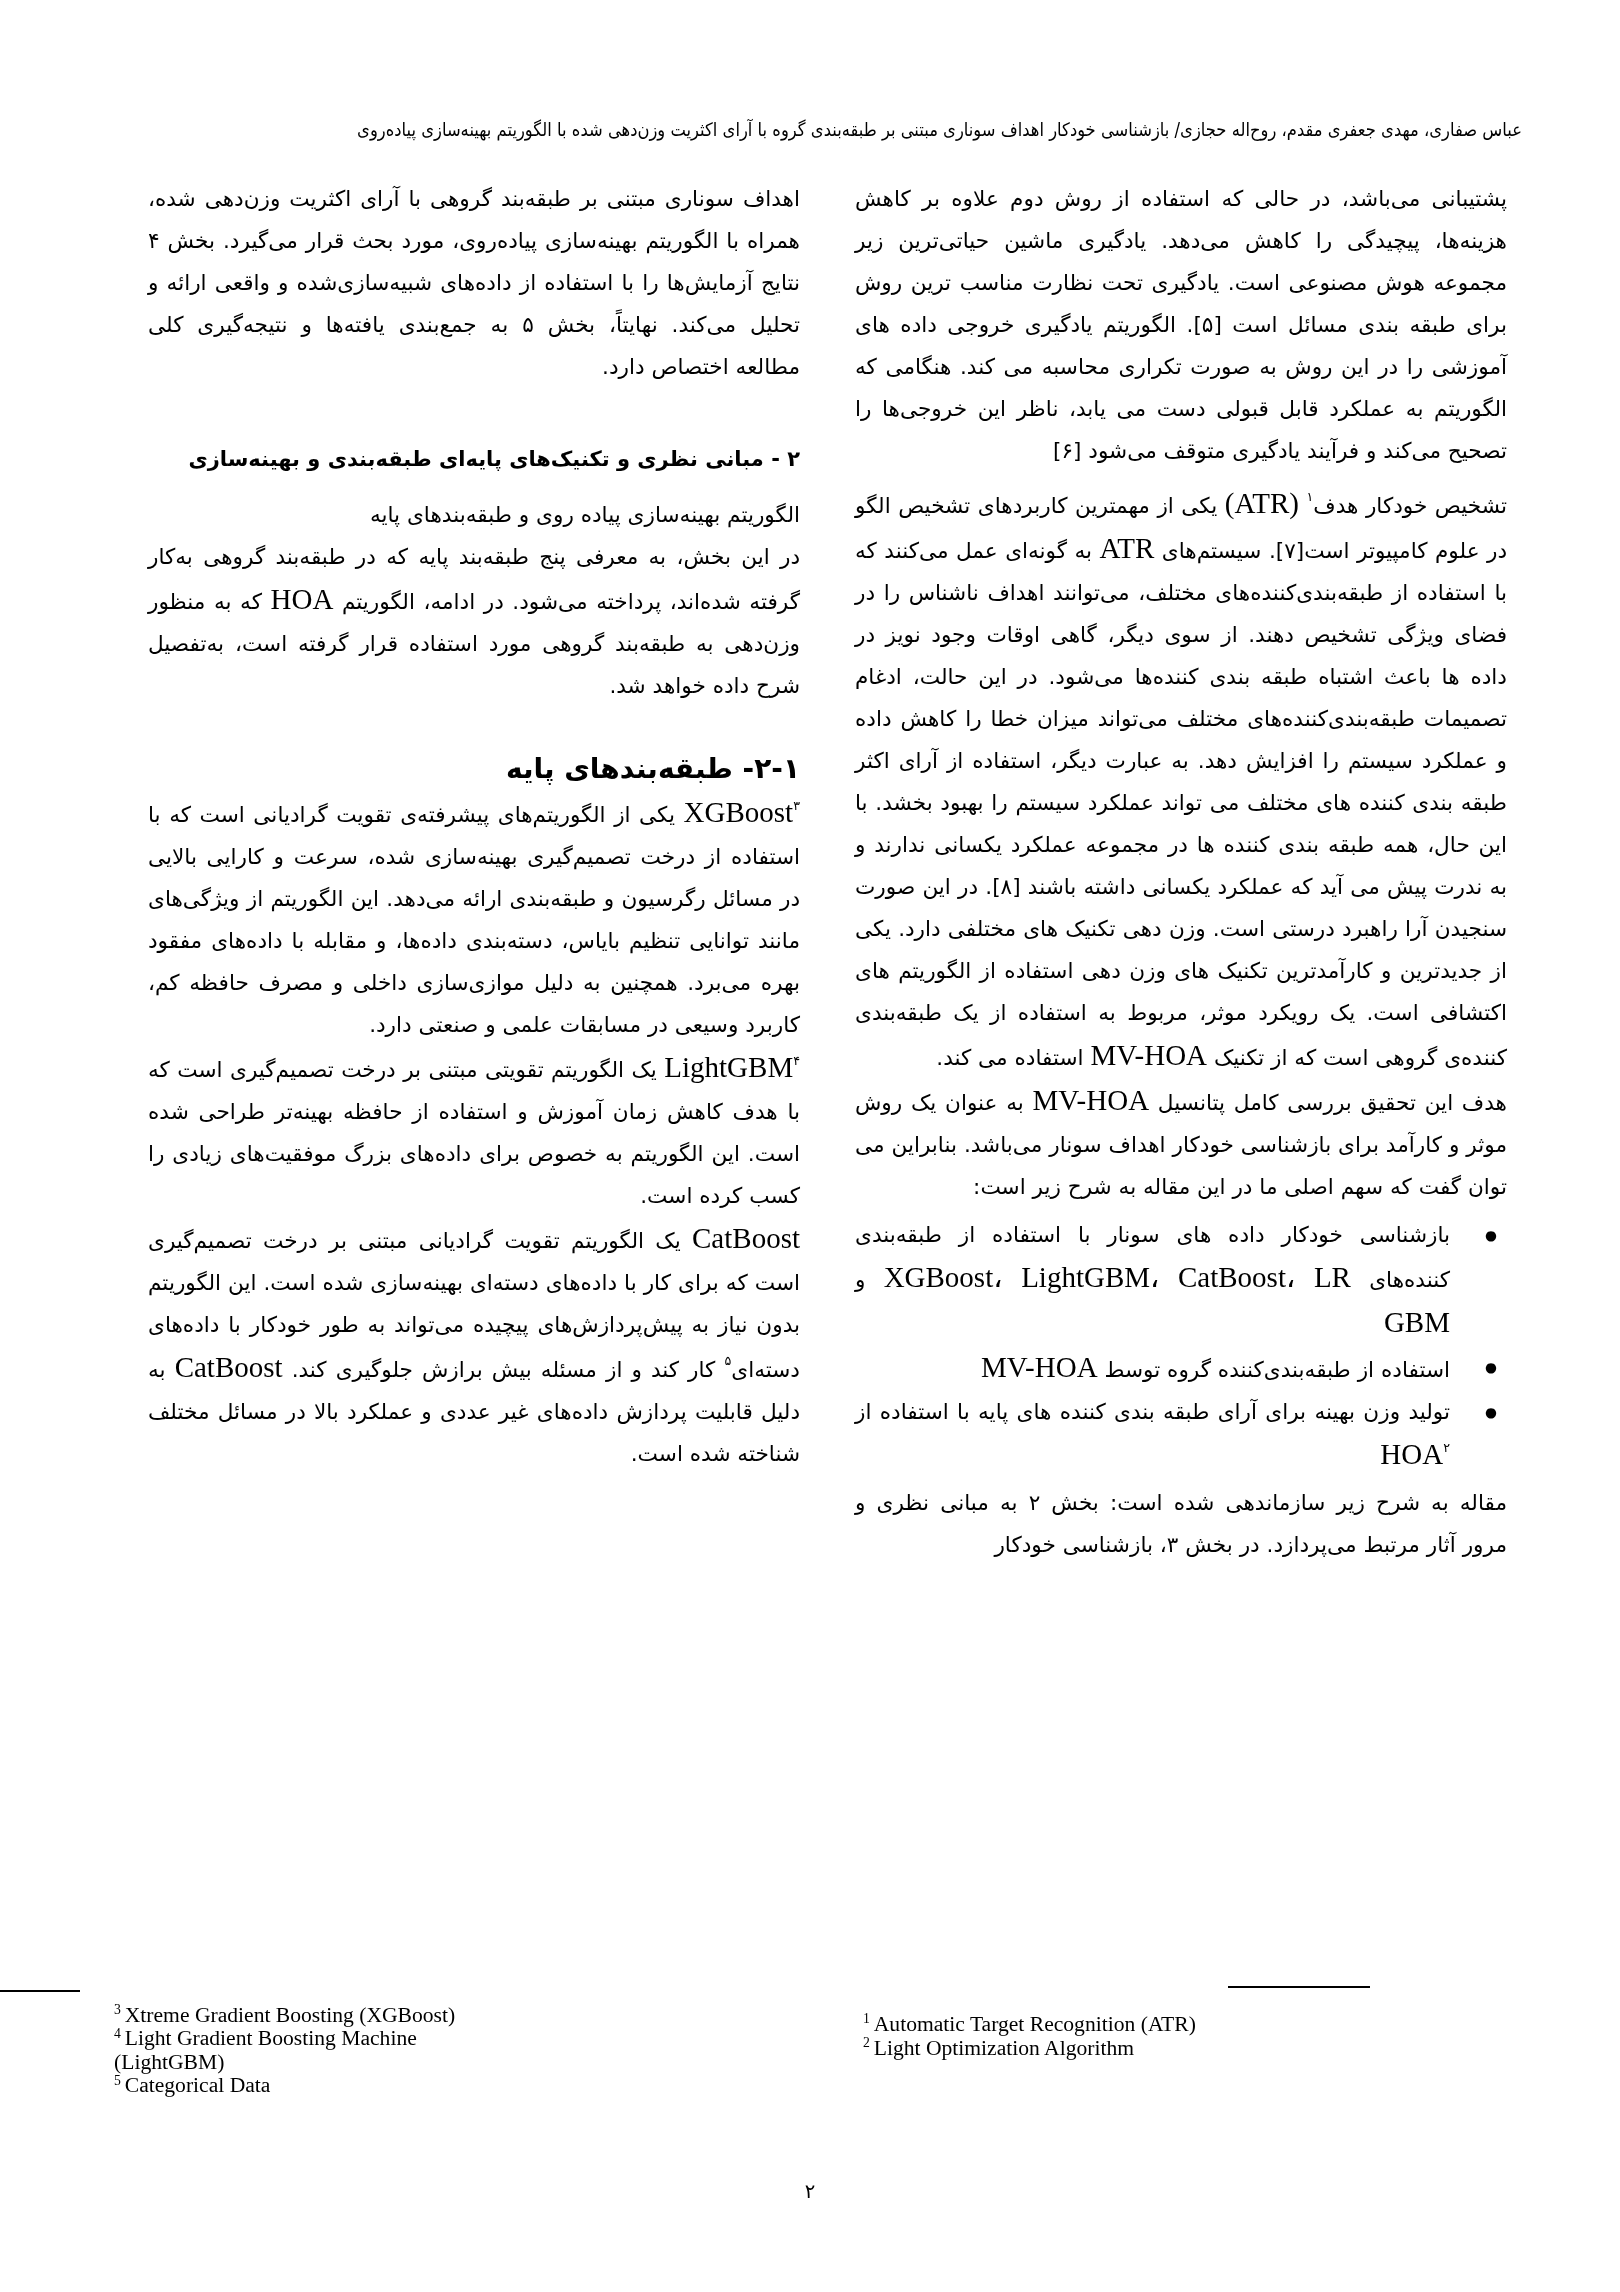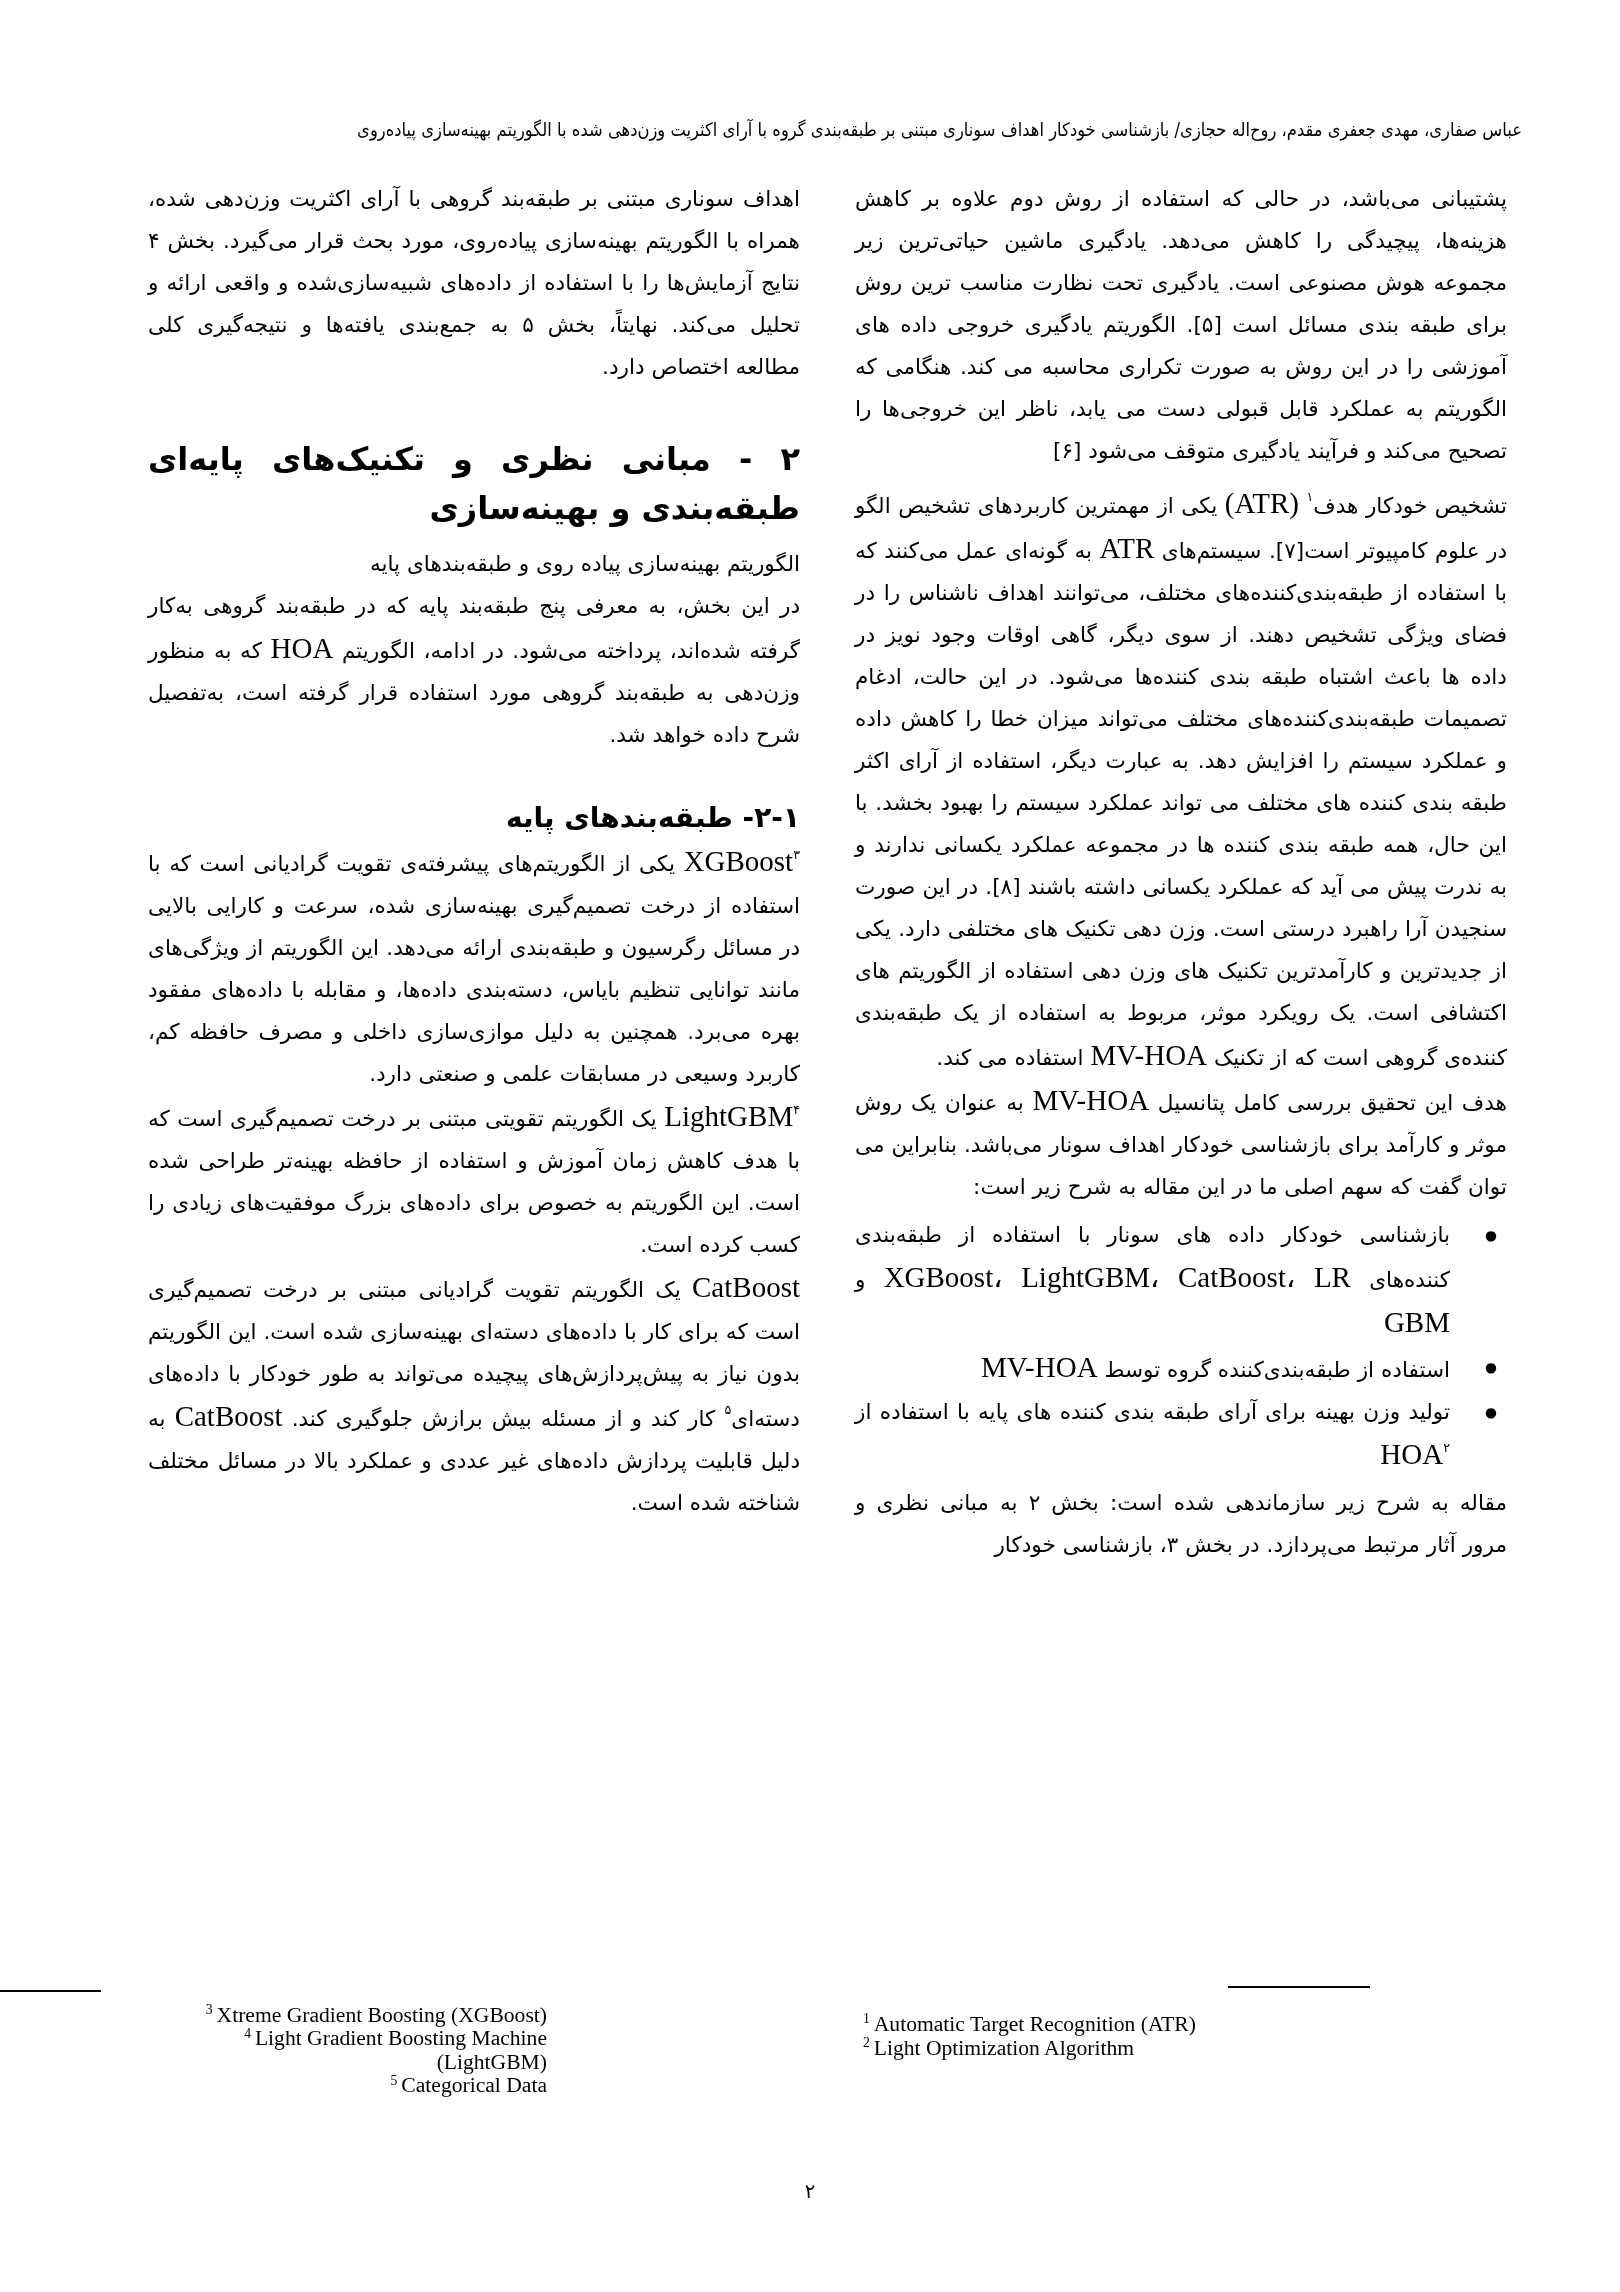--- a/index.html
+++ b/index.html
@@ -18,39 +18,39 @@
       position: absolute; top: 178px; width: 652px;
       font-size: 21.6px; line-height: 42px; text-align: justify;
       font-family: "DejaVu Sans", sans-serif;
     }
     .col-right { right: 113px; }
     .col-left { right: 820px; }
     .col p { margin: 0; }
     .latin { font-family: "Liberation Serif", serif; font-size: 29px; direction: ltr; unicode-bidi: embed; }
     sup.fn { font-size: 12.7px; font-family: "Liberation Serif", serif; vertical-align: 11.8px; line-height: 0; }
     h2.section {
-      font-size: 32px; font-weight: bold; margin: 0; line-height: 49px;
+      font-size: 21px; font-weight: bold; margin: 0; line-height: 49px;
       font-family: "DejaVu Sans", sans-serif;
     }
     h3.subsection {
       font-size: 28px; font-weight: bold; margin: 0; line-height: 45px;
       font-family: "DejaVu Sans", sans-serif;
     }
     ul.contrib { margin: 5.9px 0 3.9px 0; padding: 0 57px 0 0; list-style: none; }
     ul.contrib li { position: relative; line-height: 42px; }
     ul.contrib li::before {
       content: "●"; position: absolute; right: -47px; top: 0; font-size: 13.7px;
     }
     .footnotes {
       position: absolute; font-family: "Liberation Serif", serif; font-size: 21.6px;
       line-height: 23.5px; direction: ltr; text-align: left;
     }
     .footnotes .rule { height: 2px; background: #000; margin-bottom: 11.8px; }
     .footnotes sup { font-size: 13.7px; vertical-align: 7.8px; line-height: 0; margin-right: 3.9px; }
-    .fn-left { left: 135px; top: 1990px; width: 412px; text-align: right; }
+    .fn-left { left: 114px; top: 1990px; width: 412px; }
     .fn-left .rule { width: 284px; margin-left: 480px; position: relative; left: -480px; margin-left: 162px; }
     .fn-right { left: 863px; top: 2013px; width: 412px; }
     .fn-right .rule { width: 142px; position: absolute; top: -27.4px; left: 365px; }
     .page-number {
       position: absolute; top: 2180px; left: 0; right: 0; text-align: center;
       font-size: 19.6px; font-family: "DejaVu Sans", sans-serif;
     }
     .gap-sm { height: 9.8px; }
     .gap-md { height: 47px; }
     .gap-lg { height: 39px; }

